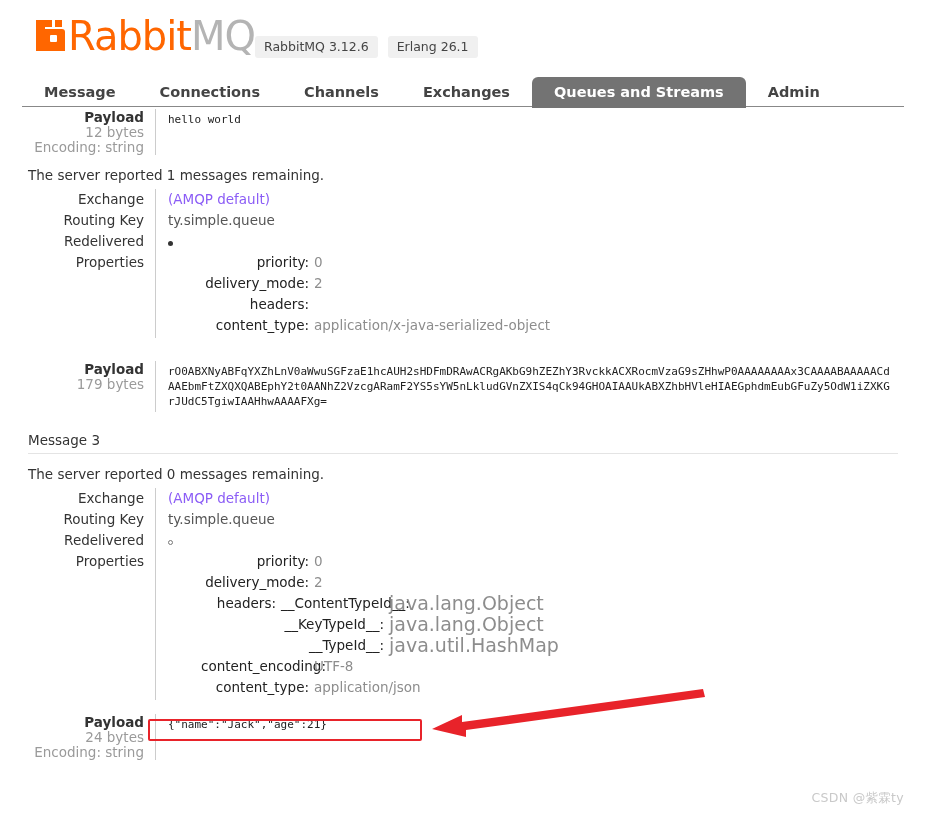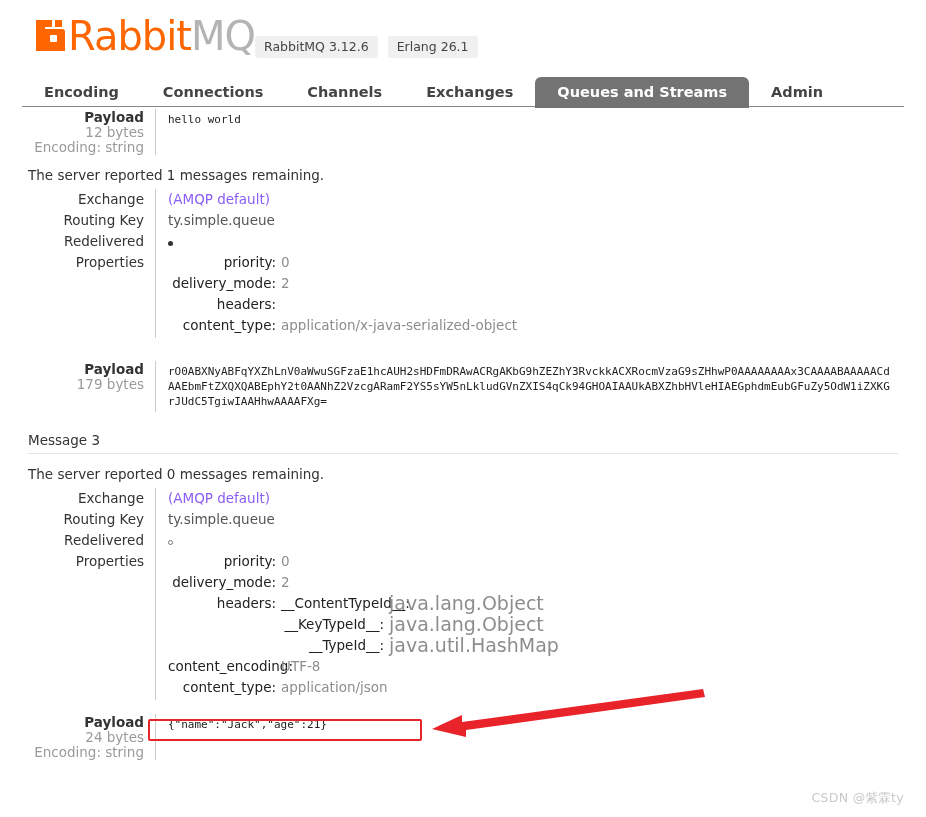--- a/index.html
+++ b/index.html
@@ -112,21 +112,21 @@
   .dot-hollow {
     display: inline-block; width: 5px; height: 5px; border-radius: 50%;
     border: 1px solid #777; background: transparent; margin-top: 9px;
   }
 
   
   .props { display: block; }
   .prop-row { display: flex; line-height: 21px; }
   .prop-key {
     text-align: right; font-size: 13.5px; color: #222;
-    padding-right: 5px; flex: none;
+    padding-right: 5px; flex: none; margin-left: 33px;
   }
   .prop-val { font-size: 13.5px; color: #8d8d8d; }
 
   .hdr-row { display: flex; line-height: 21px; }
   .hdr-key {
     text-align: right; font-size: 13.5px; color: #222; padding-right: 5px;
     flex: none;
   }
   .hdr-val { font-size: 19px; color: #8d8d8d; }
 
@@ -163,21 +163,21 @@
     </div>
 
     <div class="badges">
       <div class="badge">RabbitMQ 3.12.6</div>
       <div class="badge">Erlang 26.1</div>
     </div>
   </div>
 
   <div class="navbar">
     <div class="tabs">
-      <div class="tab">Encoding</div>
+      <div class="tab">Message</div>
       <div class="tab">Connections</div>
       <div class="tab">Channels</div>
       <div class="tab">Exchanges</div>
       <div class="tab active">Queues and Streams</div>
       <div class="tab">Admin</div>
     </div>
   </div>
 
   <div class="content">
 

